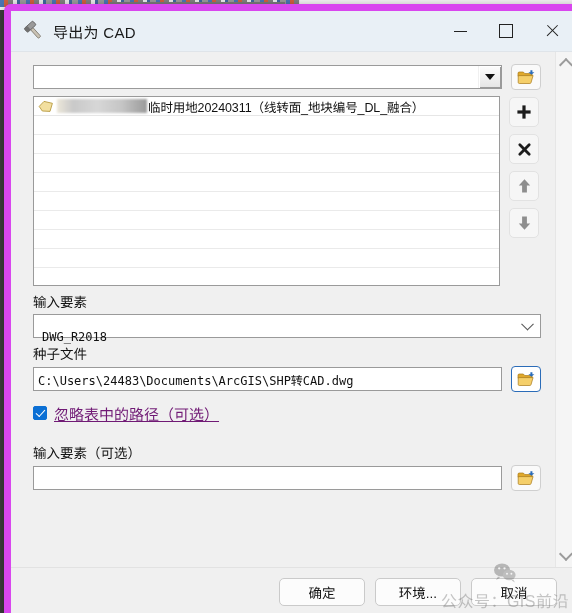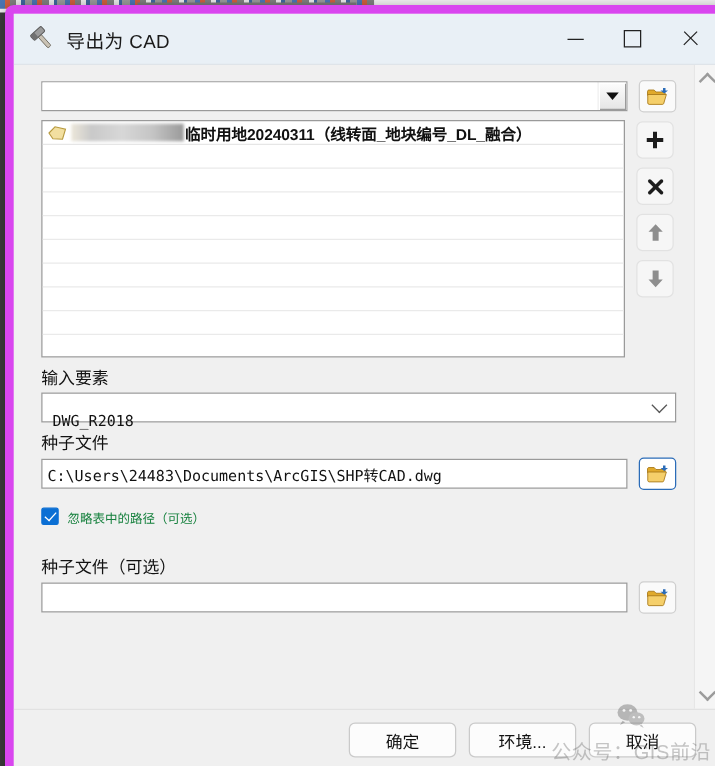--- a/index.html
+++ b/index.html
@@ -210,21 +210,20 @@
   }
   .list-row {
     height: 19px;
     border-bottom: 1px solid #e6e6e6;
     display: flex;
     align-items: center;
     padding-left: 4px;
     box-sizing: border-box;
     white-space: nowrap;
     overflow: hidden;
-    font-weight: bold;
   }
   .list-row.empty { border-bottom: 1px solid #eaeaea; }
   .poly-icon {
     flex: 0 0 16px;
     width: 16px; height: 13px;
     margin-right: 3px;
     display: block;
   }
   .redacted {
     flex: 0 0 90px;
@@ -325,21 +324,21 @@
     background: #0b6fd4;
     border-color: #0b6fd4;
   }
   .cbox.checked::after {
     content: "";
     width: 4px; height: 8px;
     border-right: 1.8px solid #fff;
     border-bottom: 1.8px solid #fff;
     transform: rotate(42deg) translate(-1px,-1px);
   }
-  .check-label { font-size: 10px; color: #15803d; white-space: nowrap; }
+  .check-label { font-size: 15px; color: #701a75; white-space: nowrap; text-decoration: underline; }
 
   
   .vscroll {
     flex: 0 0 20px;
     width: 20px;
     background: #f5f5f5;
     border-left: 1px solid #e6e6e6;
     display: flex;
     flex-direction: column;
     align-items: center;
@@ -544,21 +543,21 @@
       <div class="check-row">
         <span class="cbox checked"></span>
         <span class="check-label">忽略表中的路径（可选）</span>
       </div>
 
       <div class="gap"></div>
 
 
       <div class="gap"></div>
 
-      <div class="field-label">种子文件（可选）</div>
+      <div class="field-label">输入要素（可选）</div>
       <div class="row">
         <input class="text-input" type="text" value="" style="">
         <div class="icon-btn">
           <svg width="19" height="16" viewBox="0 0 19 16" aria-hidden="true">
             <path d="M1 4.2c0-.7.5-1.2 1.2-1.2h4.1l1.5 1.6h6.2c.7 0 1.2.5 1.2 1.2v1.4H1z" fill="#e0a92b" stroke="#a8791a" stroke-width=".7"></path>
             <path d="M1.2 6.6h14.9l-2.1 7.1c-.1.5-.6.8-1.1.8H2.3c-.6 0-1.1-.5-1.1-1.1z" fill="#f5cf6a" stroke="#a8791a" stroke-width=".7"></path>
             <path d="M13.4 1.3v2h-2l3 2.4 3-2.4h-2v-2z" fill="#2b6cb8"></path>
           </svg>
         </div>
       </div>

